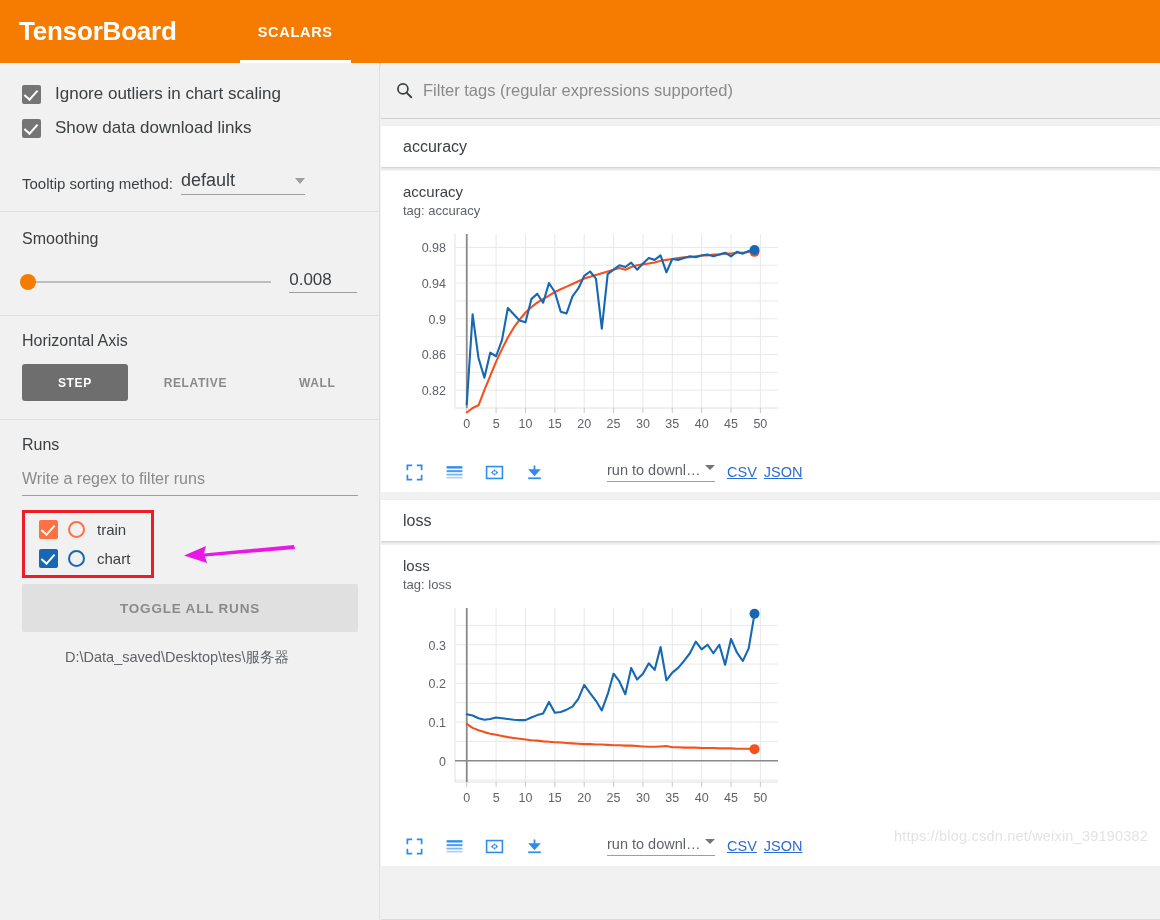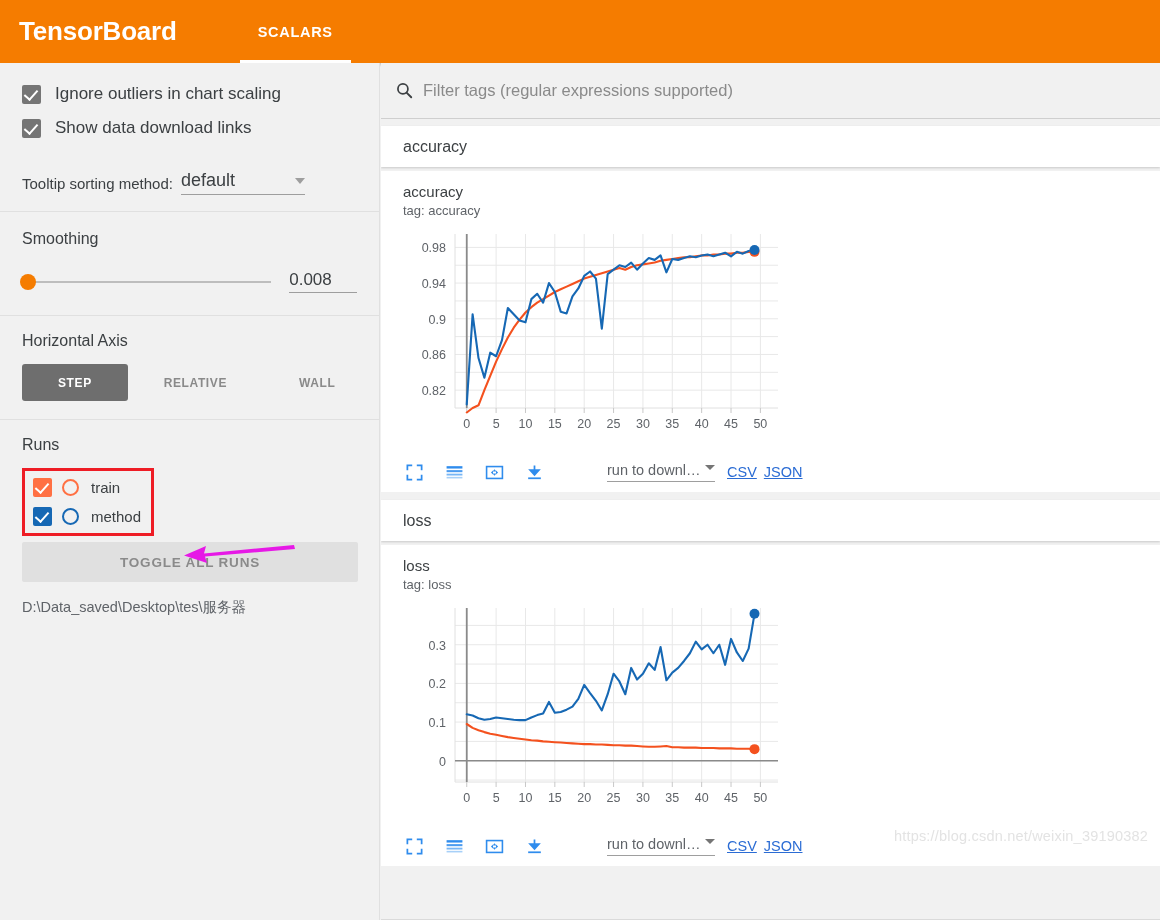--- a/index.html
+++ b/index.html
@@ -95,37 +95,37 @@
   }
   .axis-btn.active{background:#6e6e6e;color:#ffffff;}
 
   .runs-filter{
     margin-top:16px;width:336px;border-bottom:1px solid #9e9e9e;
     font-size:16px;color:#8a8a8a;padding-bottom:7px;cursor:text;
   }
 
   #runs-box{
     position:relative;margin-top:14px;width:132px;
-    border:3px solid #ee1c25;box-sizing:border-box;padding:2px 8px;
+    border:3px solid #ee1c25;box-sizing:border-box;padding:2px 14px;
     background:#f1f1f1;
   }
   .run-row{display:flex;align-items:center;height:29px;cursor:pointer;}
   .run-circle{
     width:17px;height:17px;border-radius:50%;border:2px solid #ff7043;
     margin-left:10px;flex:none;box-sizing:border-box;
   }
   .run-circle.blue{border-color:#1668b4;}
   .run-name{margin-left:12px;font-size:15px;color:#3c4043;}
 
   .toggle-all{
-    margin-top:6px;width:336px;height:40px;background:#e0e0e0;border-radius:2px;
+    margin-top:6px;width:336px;height:48px;background:#e0e0e0;border-radius:2px;
     display:flex;align-items:center;justify-content:center;
     font-size:13.5px;font-weight:bold;letter-spacing:0.8px;color:#8a8a8a;cursor:pointer;
   }
-  .run-path{margin-top:16px;font-size:14.5px;color:#5f6368;}
+  .run-path{margin-top:16px;font-size:14.5px;color:#5f6368;margin-left:43px;}
 
   #arrow{position:absolute;left:176px;top:528px;width:120px;height:46px;pointer-events:none;}
 
   
   #main{
     position:absolute;left:381px;top:63px;width:779px;height:857px;
     background:#f1f1f1;overflow:hidden;
   }
   #searchbar{
     height:55px;display:flex;align-items:center;padding:0 8px 0 6px;
@@ -222,31 +222,32 @@
       <div class="axis-btn active">STEP</div>
       <div class="axis-btn">RELATIVE</div>
       <div class="axis-btn">WALL</div>
     </div>
   </div>
 
   <div class="divider"></div>
 
   <div class="side-sec" style="padding-top:16px;">
     <div class="sec-title">Runs</div>
+    <div class="runs-filter">Write a regex to filter runs</div>
 
     <div id="runs-box">
       <div class="run-row">
         <div class="cb orange"></div>
         <div class="run-circle"></div>
         <div class="run-name">train</div>
       </div>
       <div class="run-row">
         <div class="cb blue"></div>
         <div class="run-circle blue"></div>
-        <div class="run-name">method</div>
+        <div class="run-name">chart</div>
       </div>
     </div>
 
     <div class="toggle-all">TOGGLE ALL RUNS</div>
     <div class="run-path">D:\Data_saved\Desktop\tes\服务器</div>
   </div>
 </div>
 
 <svg id="arrow" viewBox="0 0 120 46">
   <polygon points="118,17 28,25.5 30,18 8,27.5 31,35 29,28.5 119,21" fill="#e619e6"></polygon>

